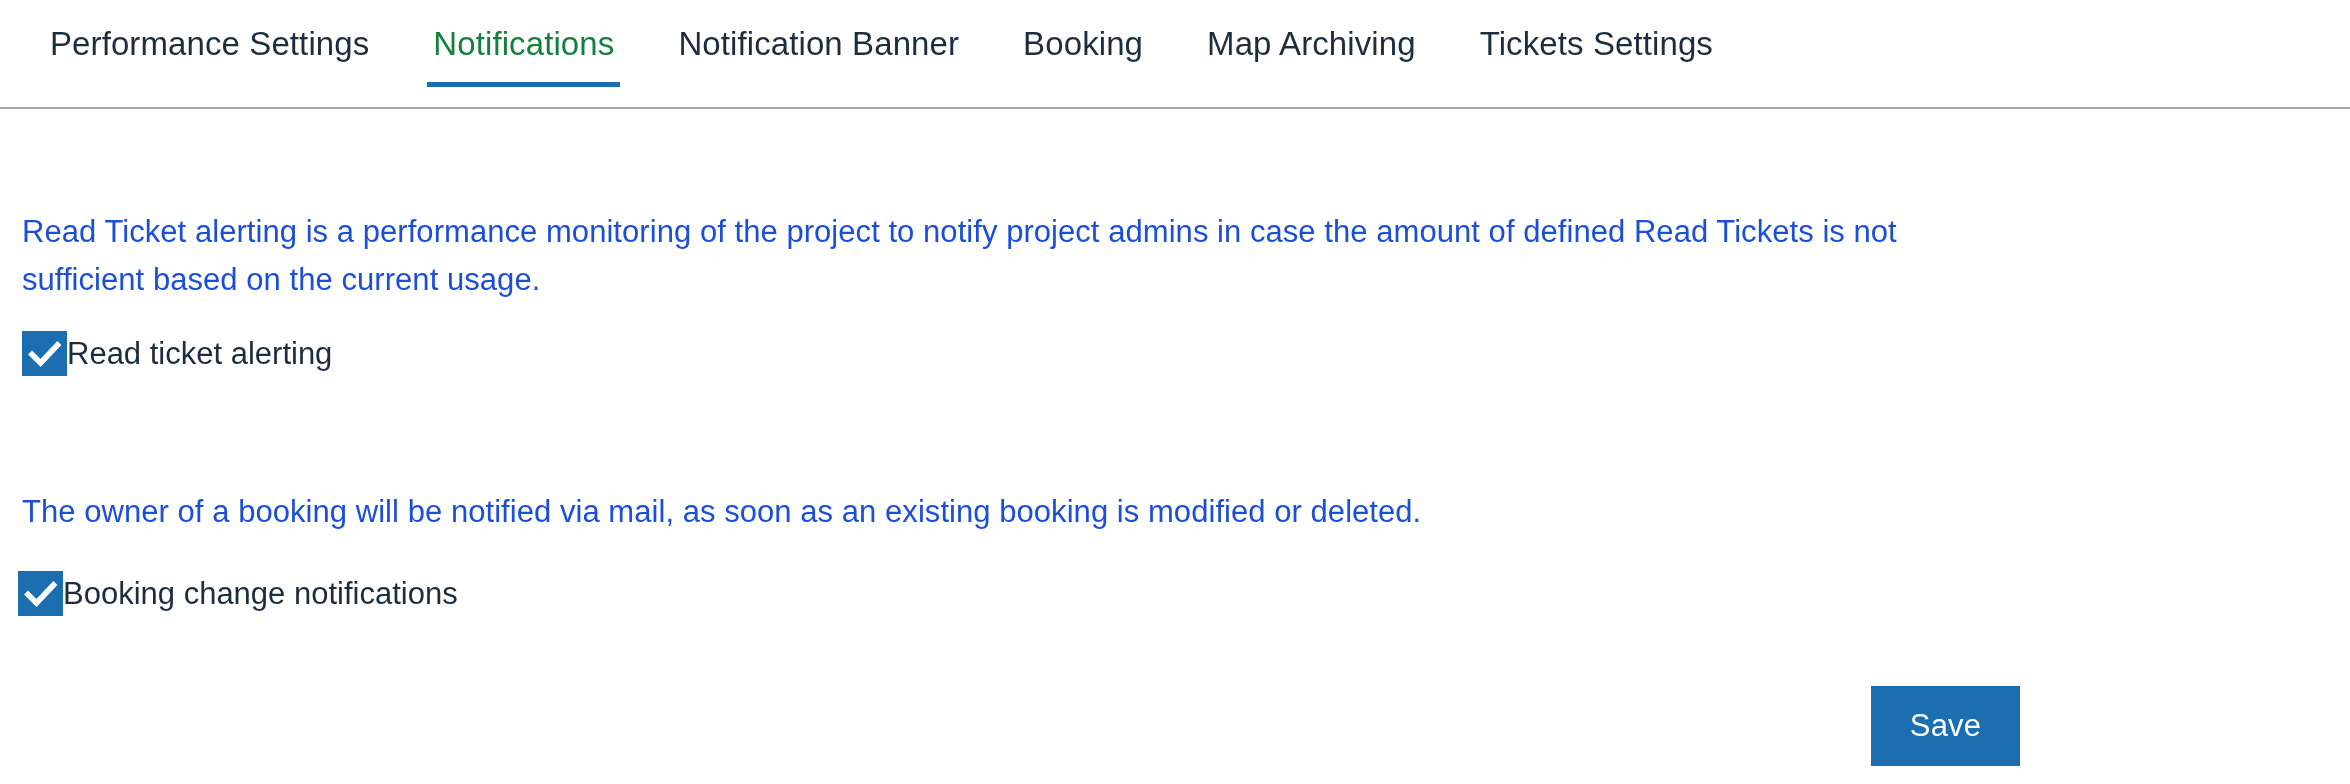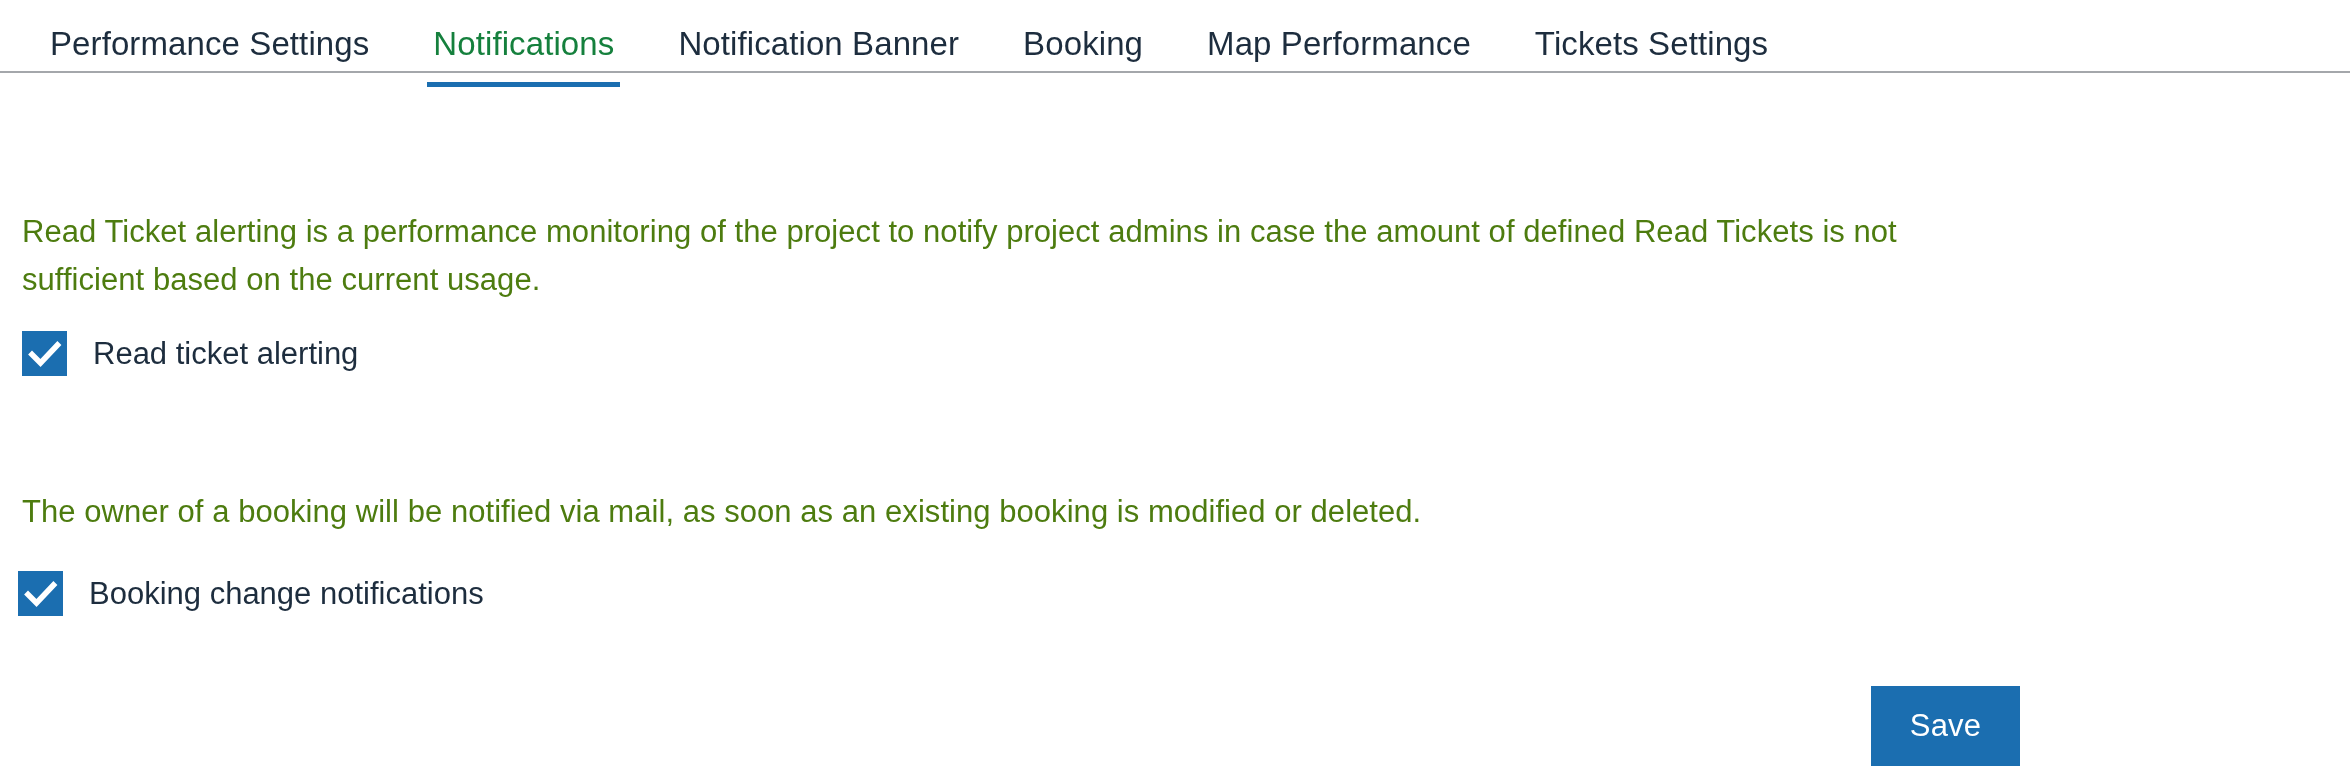--- a/index.html
+++ b/index.html
@@ -21,21 +21,21 @@
     height: 784px;
     background: #ffffff;
   }
 
   
   .tabbar {
     position: absolute;
     left: 0;
     top: 0;
     width: 2350px;
-    height: 73px;
+    height: 109px;
     box-sizing: border-box;
     border-bottom: 2px solid #a4a7ab;
     display: flex;
     align-items: flex-start;
     padding-left: 18px;
   }
   .tab {
     position: relative;
     height: 87px;
     box-sizing: border-box;
@@ -71,21 +71,21 @@
     left: 0;
     top: 89px;
     width: 2350px;
     height: 695px;
   }
 
   .paragraph {
     position: absolute;
     font-size: 31px;
     line-height: 48px;
-    color: #4d7c0f;
+    color: #1d4ed8;
     letter-spacing: 0.05px;
   }
   .paragraph.p1 {
     left: 22px;
     top: 88px;
     width: 1950px;
   }
   .paragraph.p2 {
     left: 22px;
     top: 368px;
@@ -111,21 +111,20 @@
   }
   .checkbox svg {
     position: absolute;
     left: 0;
     top: 0;
     width: 45px;
     height: 45px;
     display: block;
   }
   .check-label {
-    margin-left: 26px;
     font-size: 31px;
     line-height: 1;
     color: #1d2d3e;
     white-space: nowrap;
   }
 
   .save-button {
     position: absolute;
     left: 1871px;
     top: 597px;
@@ -147,21 +146,21 @@
 </head>
 <body>
 
 <div class="page">
 
   <div class="tabbar">
     <button class="tab">Performance Settings</button>
     <button class="tab active">Notifications</button>
     <button class="tab">Notification Banner</button>
     <button class="tab">Booking</button>
-    <button class="tab">Map Performance</button>
+    <button class="tab">Map Archiving</button>
     <button class="tab">Tickets Settings</button>
   </div>
 
   <div class="content">
 
     <p class="paragraph p1">Read Ticket alerting is a performance monitoring of the project to notify project admins in case the amount of defined Read Tickets is not sufficient based on the current usage.</p>
 
     <div class="checkrow c1">
       <span class="checkbox">
         <svg viewBox="0 0 45 45">

